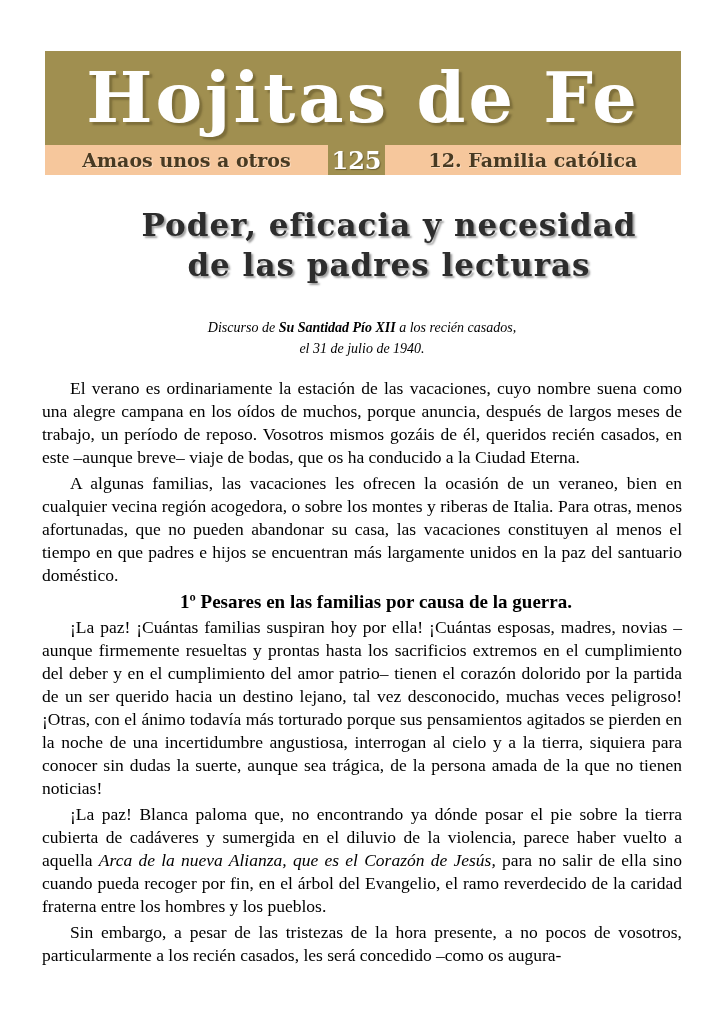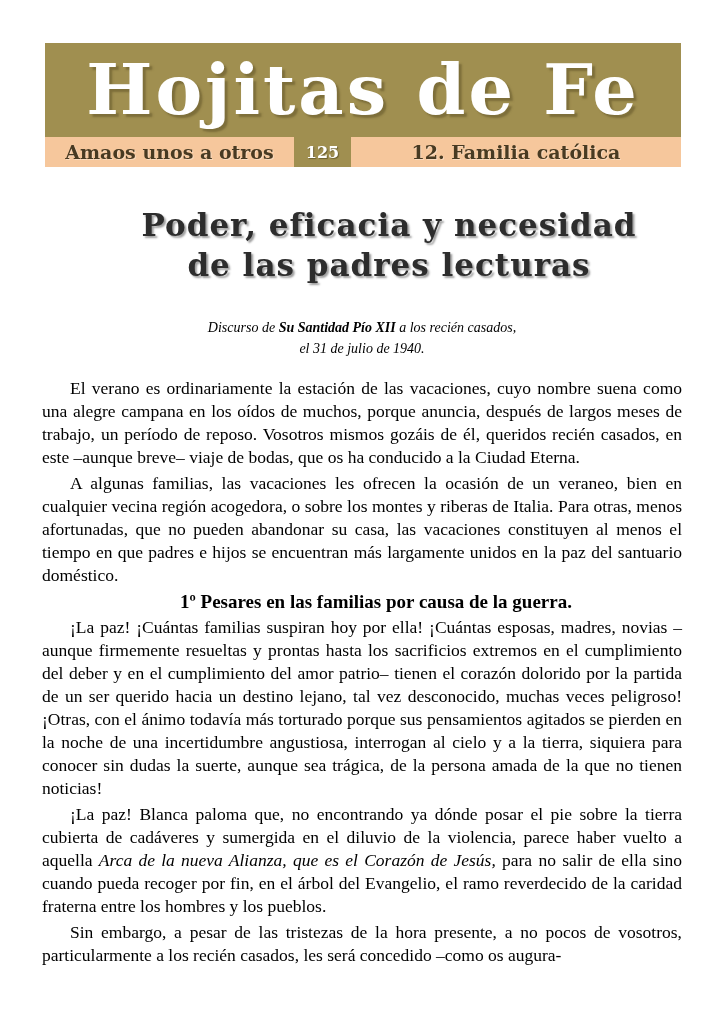--- a/index.html
+++ b/index.html
@@ -6,21 +6,21 @@
   .page{
     position:relative;
     width:724px;height:1023px;
     background:#ffffff;
     overflow:hidden;
     font-family:"Liberation Serif", serif;
     color:#000;
   }
   
   .masthead{
-    position:absolute;left:45px;top:43px;
+    position:absolute;left:45px;top:51px;
     width:636px;
     background:#a08f50;
   }
   .masthead-top{
     height:94px;
     display:flex;align-items:center;justify-content:center;
   }
   .masthead-title{
     font-family:"DejaVu Serif", serif;
     font-weight:bold;
@@ -37,30 +37,30 @@
     font-weight:bold;
     font-size:19px;
   }
   .strip-seg{
     display:flex;align-items:center;justify-content:center;
     color:#483a22;
     background:#f6c79c;
     text-shadow:1px 1px 0 rgba(255,255,255,.35);
     white-space:nowrap;
   }
-  .strip-left{width:249px;}
+  .strip-left{width:283px;}
   .strip-num{
     width:57px;
     background:transparent;
     color:#ffffff;
     display:flex;align-items:center;justify-content:center;
     text-shadow:1px 1px 1px rgba(70,60,25,.6);
     font-family:"DejaVu Serif", serif;
     font-weight:bold;
-    font-size:16px;
+    font-size:24px;
   }
   .strip-right{flex:1;}
   
   .article-title{
     position:absolute;left:0;top:205px;width:724px;
     text-align:center;
     font-family:"DejaVu Serif", serif;
     font-weight:bold;
     font-size:31px;
     line-height:40px;

